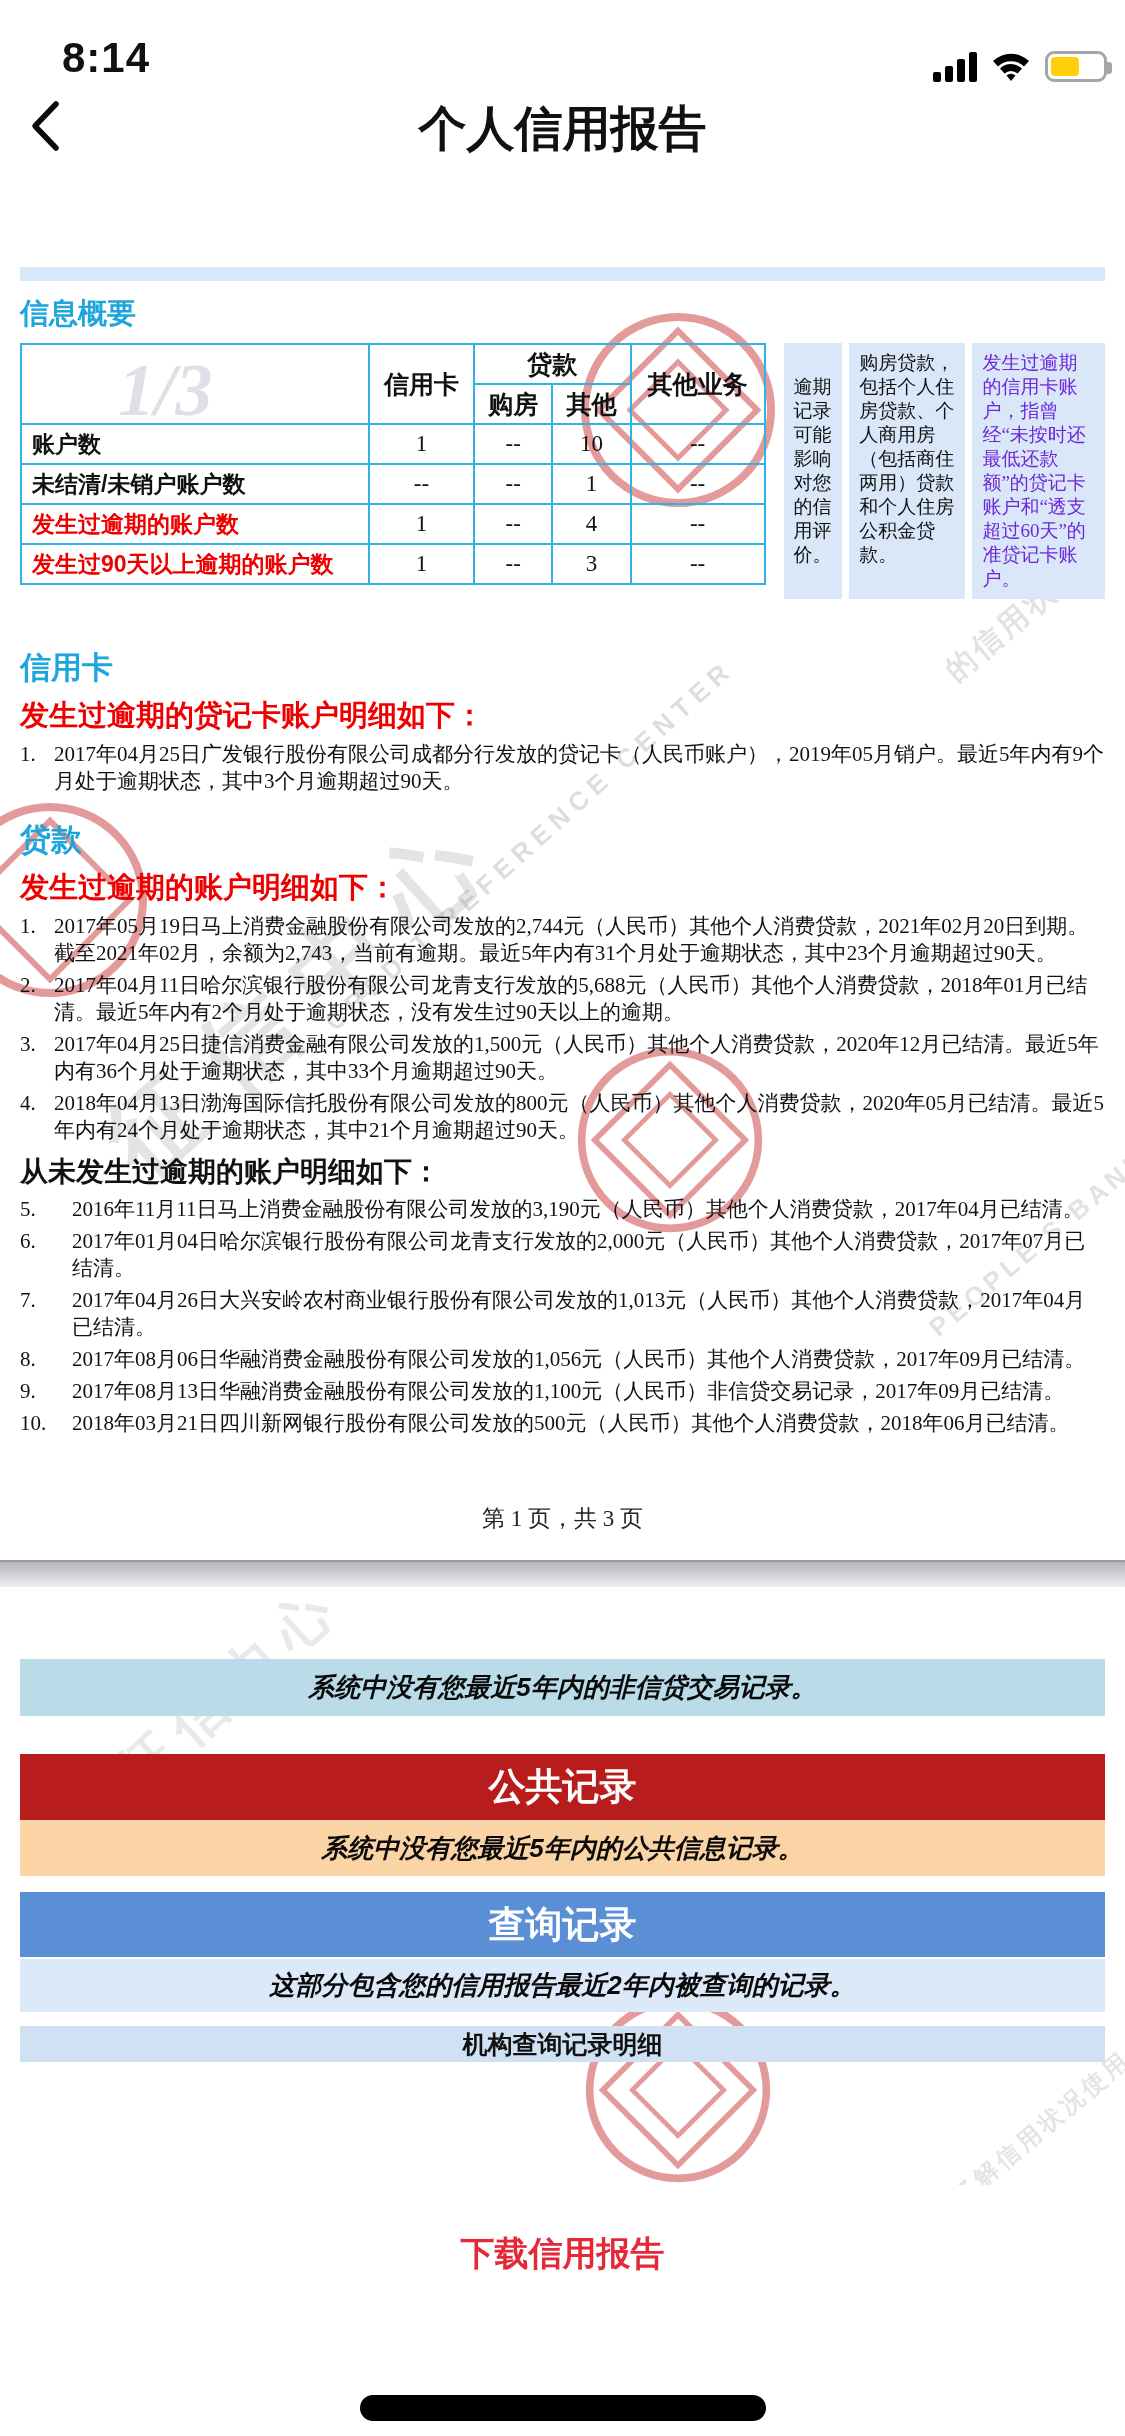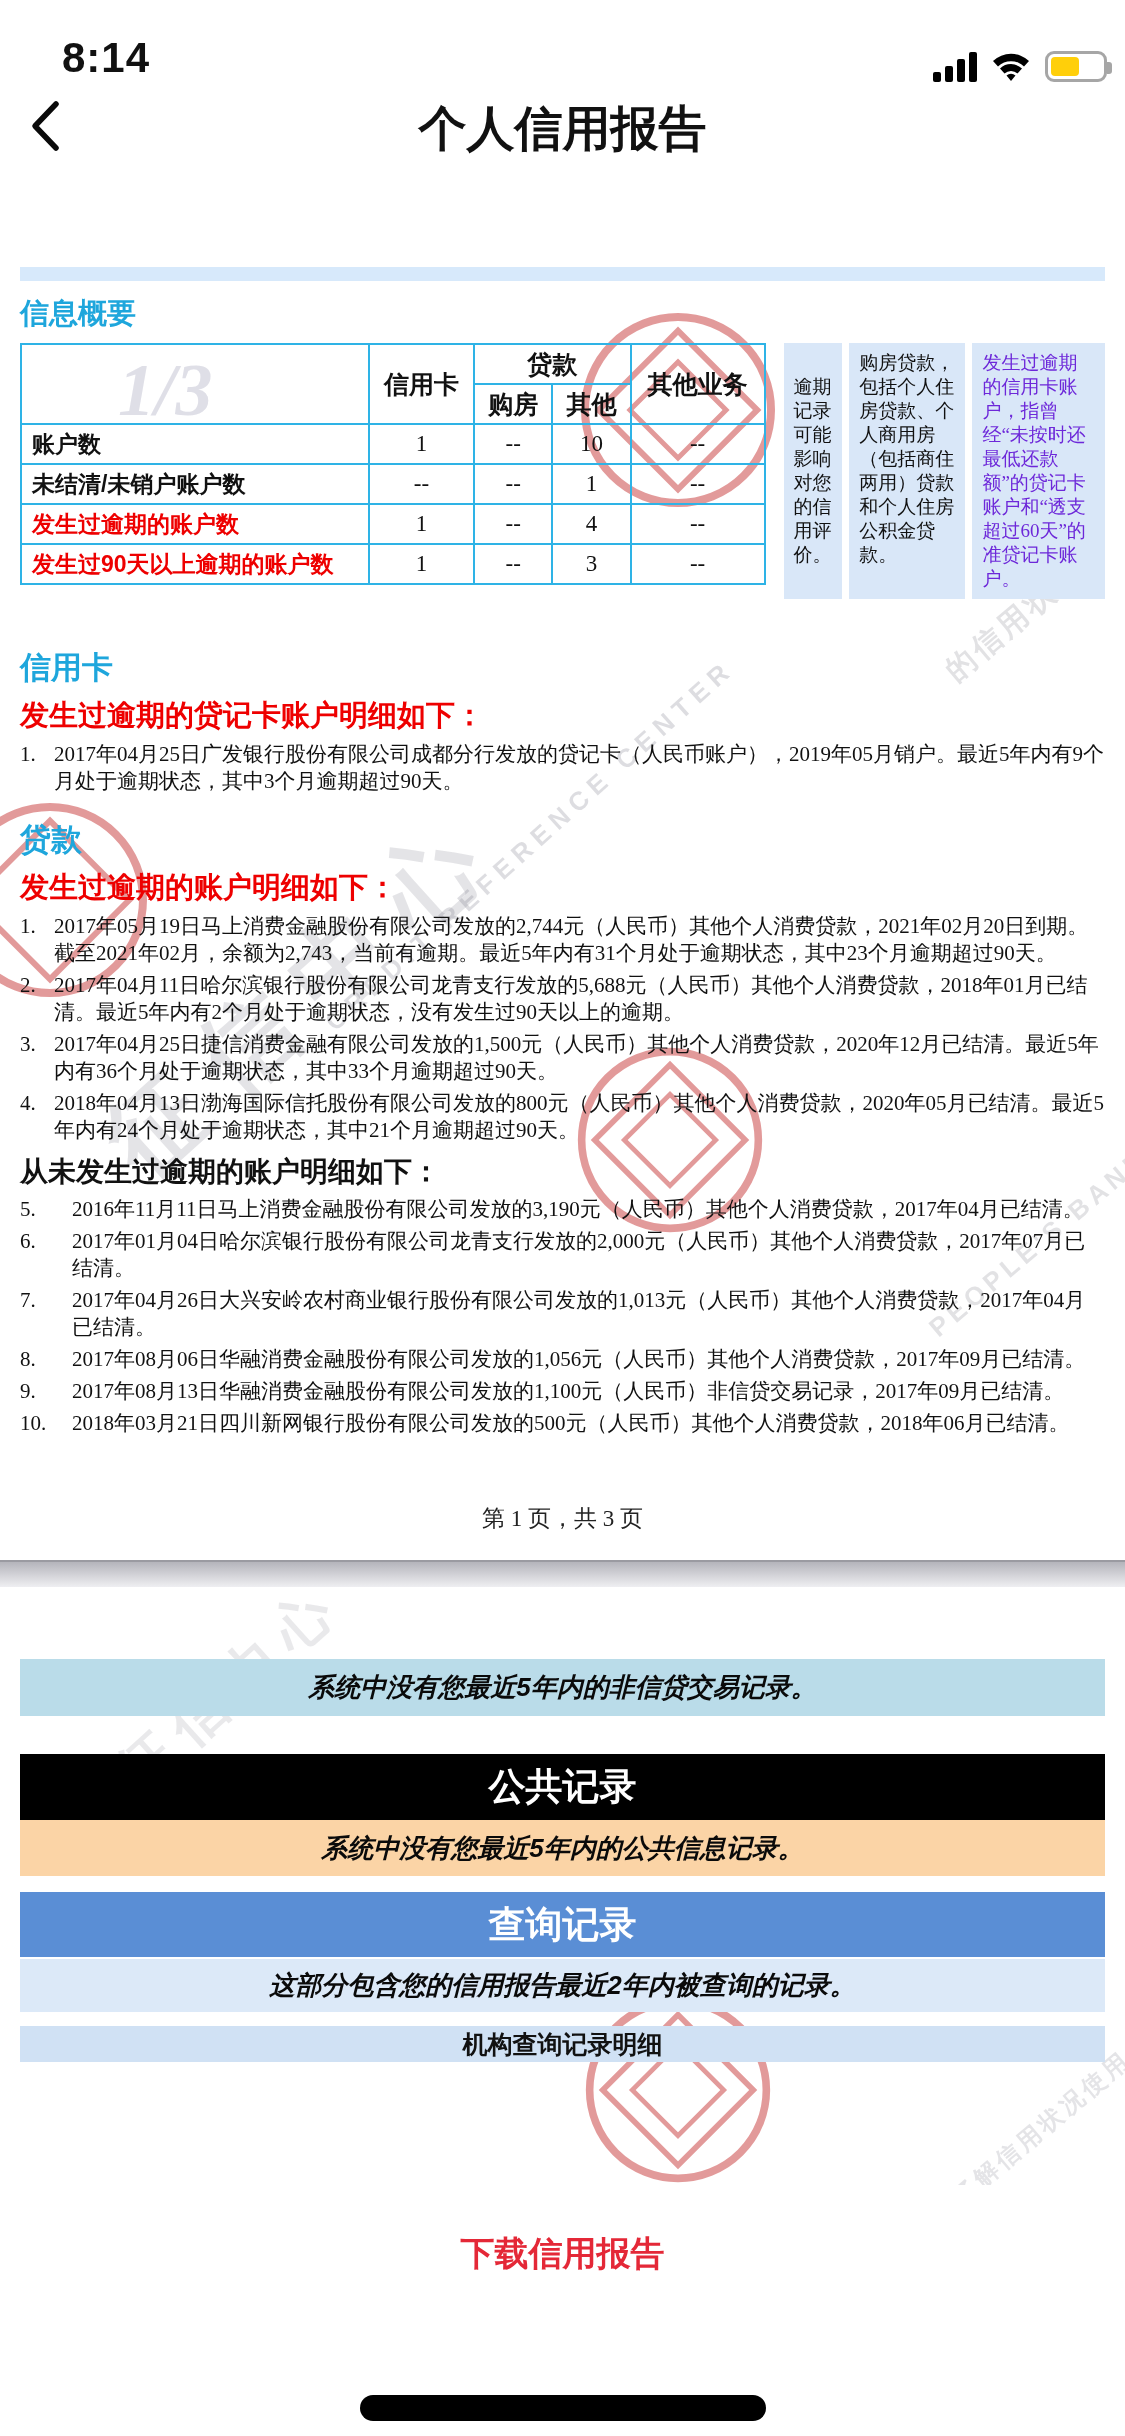--- a/index.html
+++ b/index.html
@@ -61,21 +61,21 @@
   .teal-banner{ margin-top:30px; height:70px; background:#3e7f98; color:#fff; font-size:38px; font-weight:bold;
     display:flex; align-items:center; justify-content:center; border-bottom:2px solid #bfe1ea; }
   .page-num{ margin-top:66px; text-align:center; font-family:"Liberation Serif",serif; font-size:23px; color:#222; }
 
   .page-sep{ margin-top:26px; height:27px; width:1125px;
     background:linear-gradient(#b4b4bb,#efeff2); border-top:2px solid #9a9aa1; position:relative; z-index:3; }
 
   .banner{ display:flex; align-items:center; justify-content:center; }
   .cyan-banner{ margin-top:72px; min-height:57px; background:#badce9; }
   .it-txt{ font-size:26px; font-weight:bold; font-style:italic; color:#0a0a0a; }
-  .orange-banner{ margin-top:38px; height:66px; background:#000000; }
+  .orange-banner{ margin-top:38px; height:66px; background:#b91c1c; }
   .band-title{ color:#fff; font-size:37px; font-weight:bold; }
   .orange-sub{ height:56px; background:#fbd4a6; }
   .blue-banner{ margin-top:16px; height:65px; background:#5a8ed5; }
   .blue-sub{ margin-top:2px; height:53px; background:#dce9f8; }
   .detail-band{ margin-top:14px; height:36px; background:#d0e1f4; font-size:25px; font-weight:bold; }
 
   .download{ margin-top:46px; text-align:center; position:relative; z-index:2; }
   .download span{ font-size:34px; font-weight:bold; color:#e42837; cursor:pointer; }
   .home-indicator{ position:absolute; bottom:15px; left:50%; transform:translateX(-50%);
     width:406px; height:26px; border-radius:14px; background:#000; z-index:5; }

